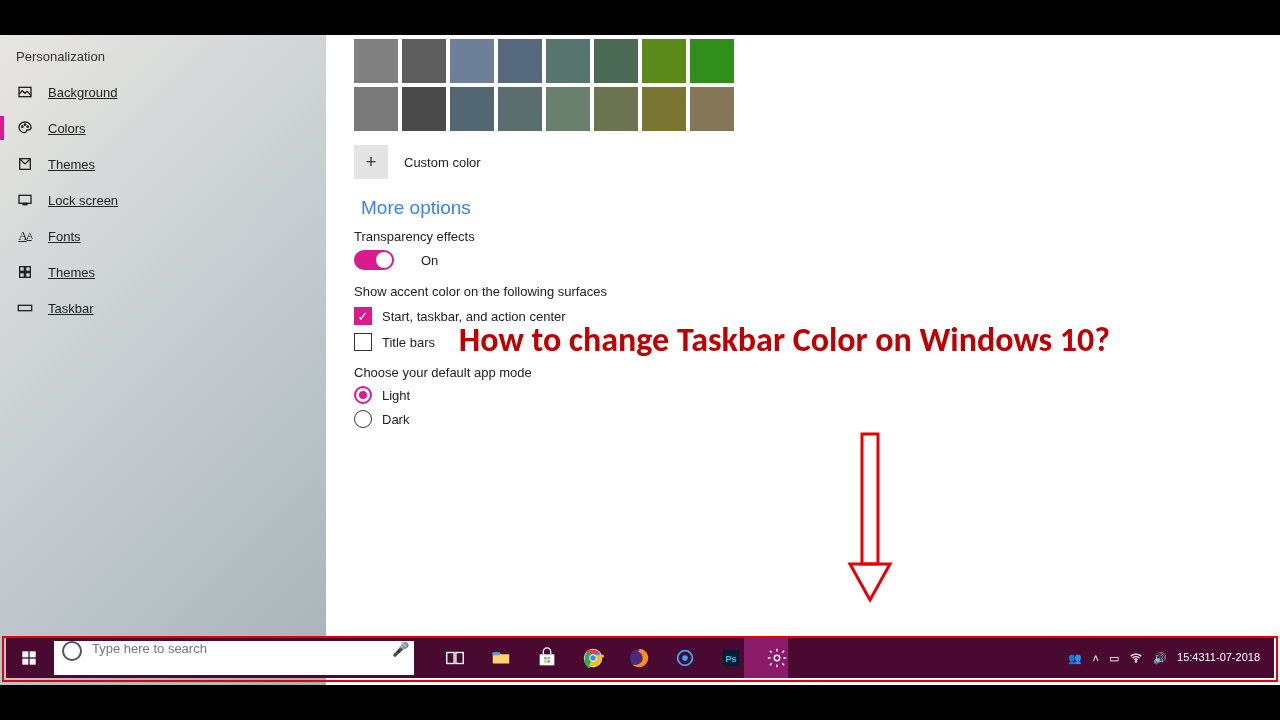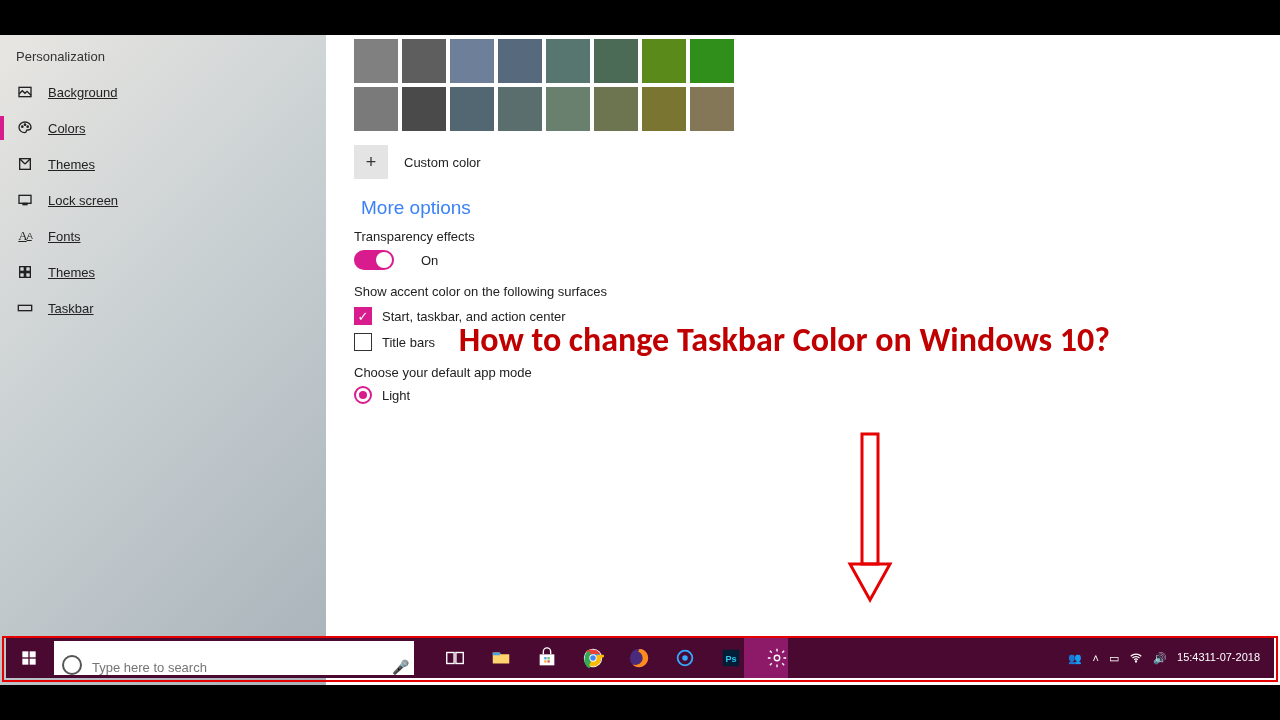--- a/index.html
+++ b/index.html
@@ -41,21 +41,21 @@
 .anno-text { position:absolute; top:320px; right:170px; color:#c00000; font-family:Calibri,Arial,sans-serif; font-size:34px; font-weight:700; line-height:1.15; text-align:left; pointer-events:none; }
 .anno-arrow { position:absolute; top:430px; left:840px; pointer-events:none; }
 
 
 .tb-highlight { position:absolute; left:2px; right:2px; bottom:38px; height:46px; border:2px solid #e60000; pointer-events:none; }
 
 
 .taskbar { position:absolute; left:6px; right:6px; bottom:42px; height:40px; background:#4a0931; display:flex; align-items:center; color:#fff; }
 .tb-start { width:46px; height:40px; display:flex; align-items:center; justify-content:center; cursor:pointer; }
 .tb-start svg { width:16px; height:16px; fill:#fff; }
-.search-box { width:360px; height:34px; background:#fff; display:flex; align-items:flex-end; margin-left:2px; padding:0 8px; }
+.search-box { width:360px; height:34px; background:#fff; display:flex; align-items:flex-start; margin-left:2px; padding:0 8px; }
 .search-box .o { width:20px; height:20px; border:2px solid #555; border-radius:50%; margin-right:10px; }
 .search-input { flex:1; border:none; outline:none; font-size:13px; color:#333; background:transparent; }
 .search-box .mic { width:14px; color:#555; font-size:14px; }
 .tb-btns { display:flex; align-items:center; gap:2px; margin-left:8px; }
 .tb-btn { width:44px; height:40px; display:flex; align-items:center; justify-content:flex-end; cursor:pointer; }
 .tb-btn.active { background:#8c1a68; }
 .tb-btn svg { width:22px; height:22px; }
 .tb-spacer { flex:1; }
 .tray { display:flex; align-items:center; gap:10px; padding:0 8px; font-size:11px; color:#fff; }
 .tray-item { cursor:pointer; display:flex; align-items:center; }
@@ -175,20 +175,24 @@
     </div>
     <div class="cb-row">
       <span class="checkbox"></span>
       <span>Title bars</span>
     </div>
     <div class="opt-label" style="margin-top:14px">Choose your default app mode</div>
     <div class="radio-row">
       <span class="radio checked"></span>
       <span>Light</span>
     </div>
+    <div class="radio-row">
+      <span class="radio"></span>
+      <span>Dark</span>
+    </div>
   </div>
 </div>
 
 <div class="anno-text">How to change Taskbar Color on Windows 10?</div>
 <svg class="anno-arrow" width="60" height="180">
   <rect x="22" y="4" width="16" height="130" fill="none" stroke="#e60000" stroke-width="3"></rect>
   <polygon points="10,134 50,134 30,170" fill="none" stroke="#e60000" stroke-width="3"></polygon>
 </svg>
 <div class="tb-highlight"></div>
 

